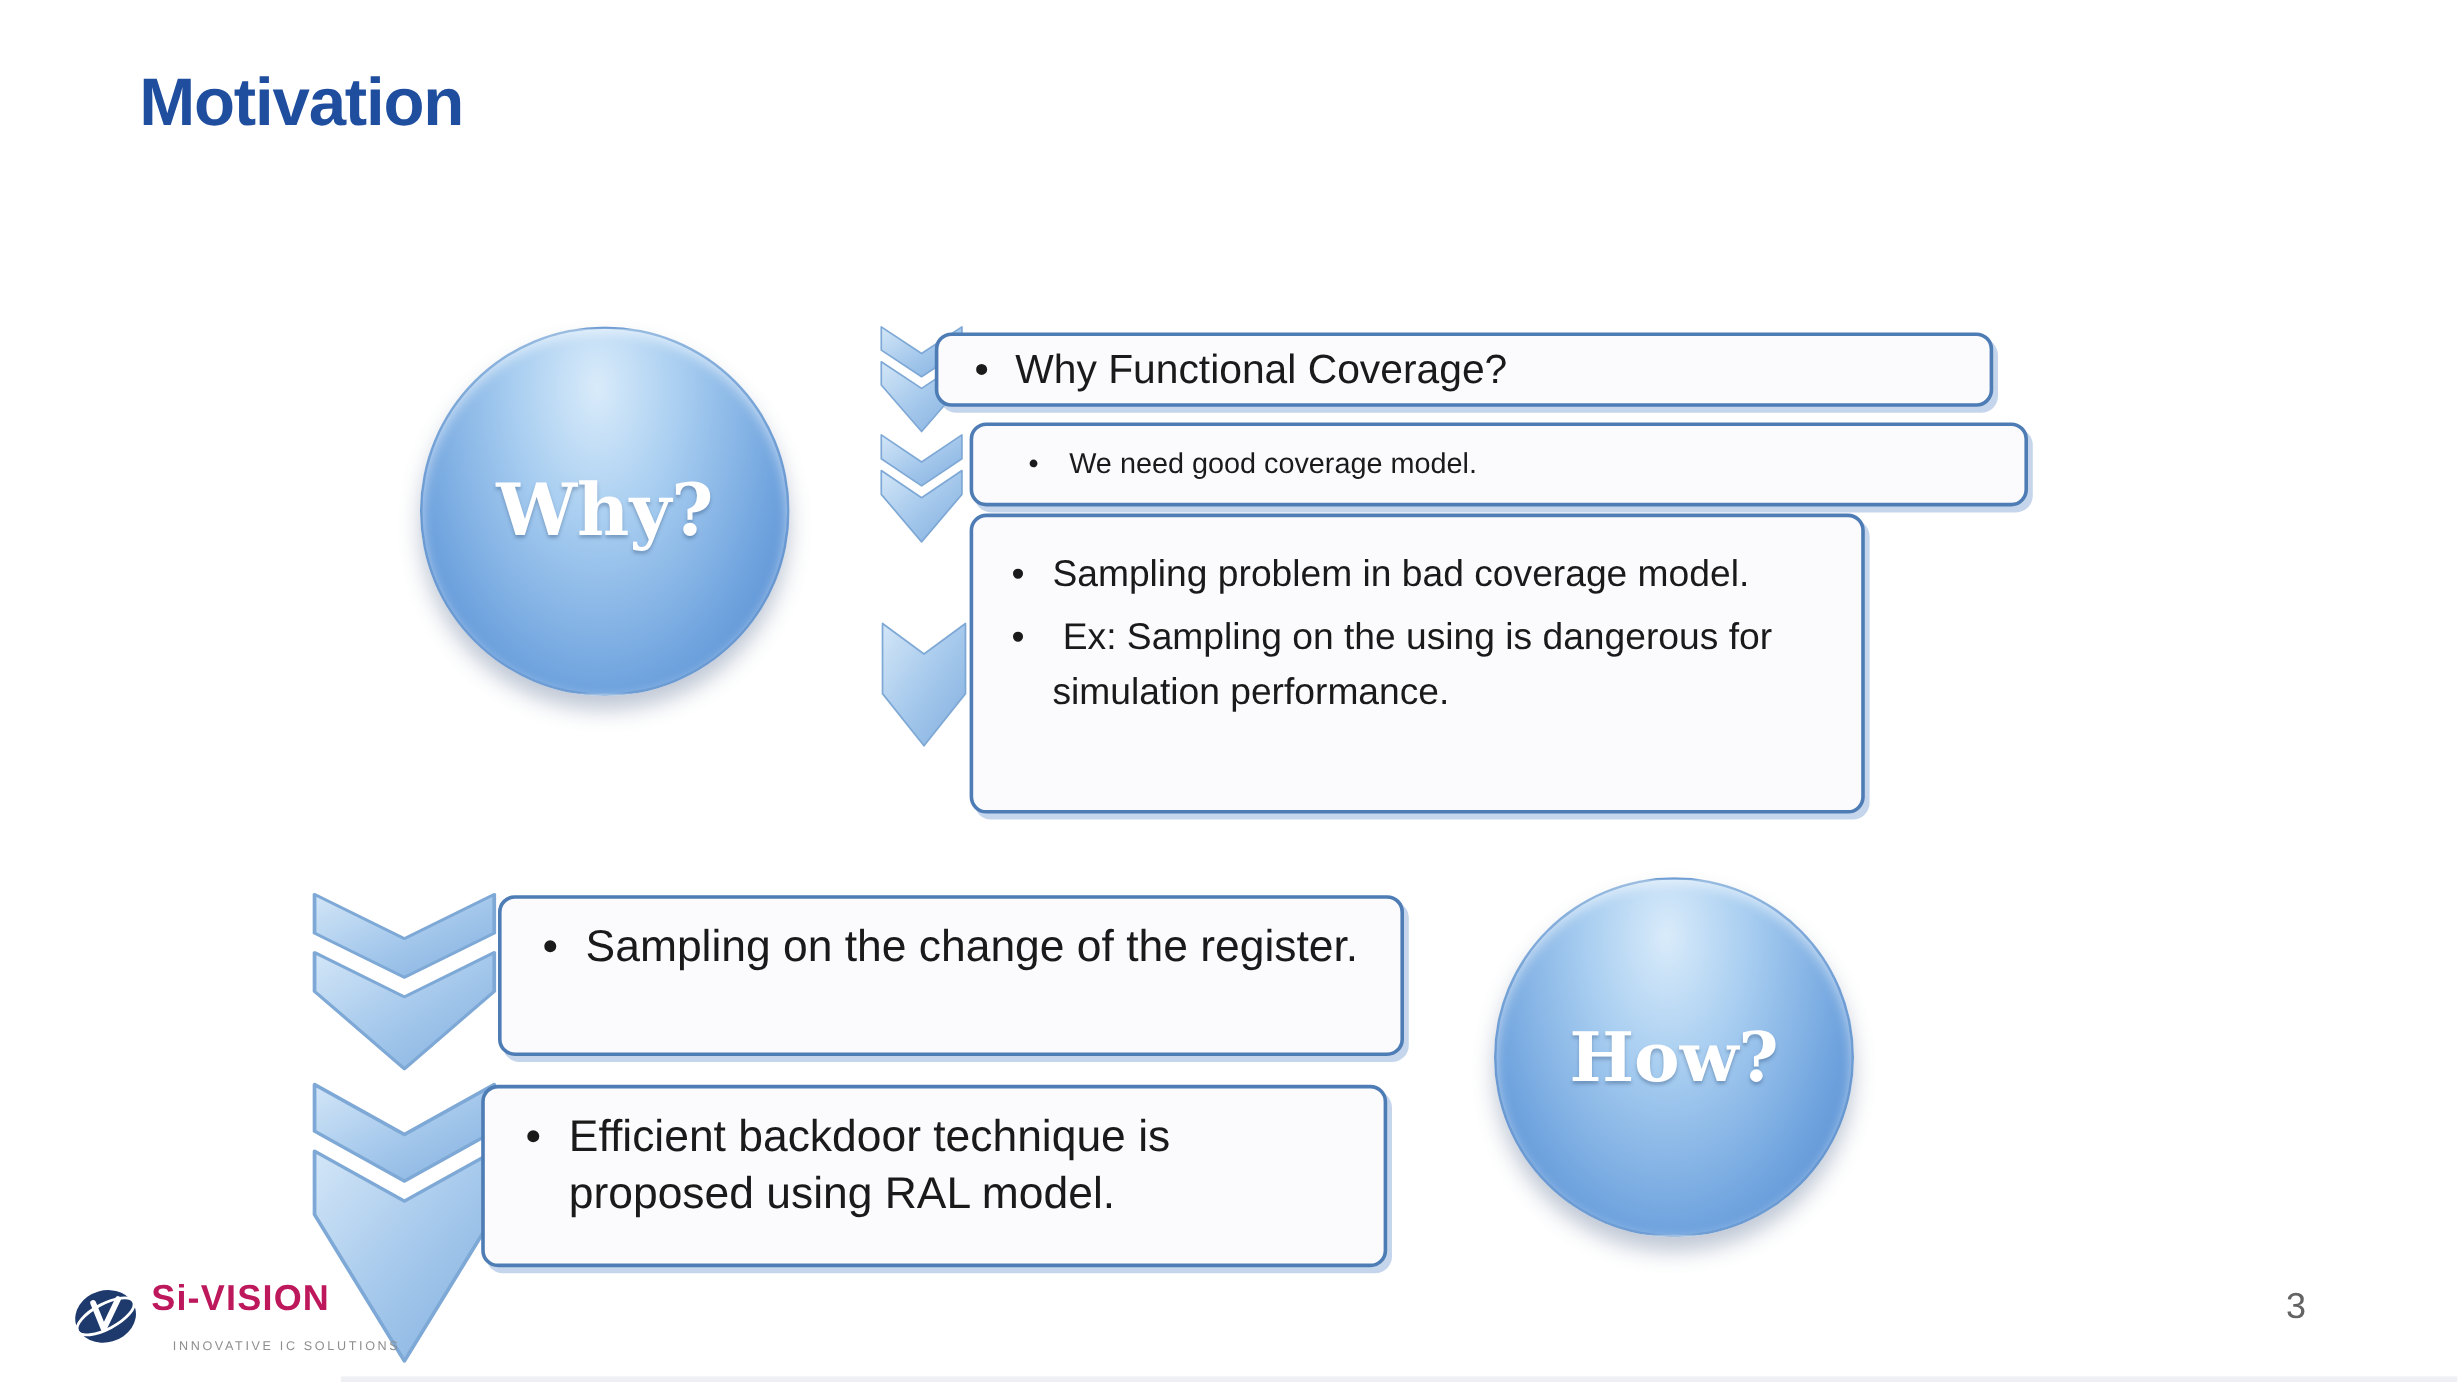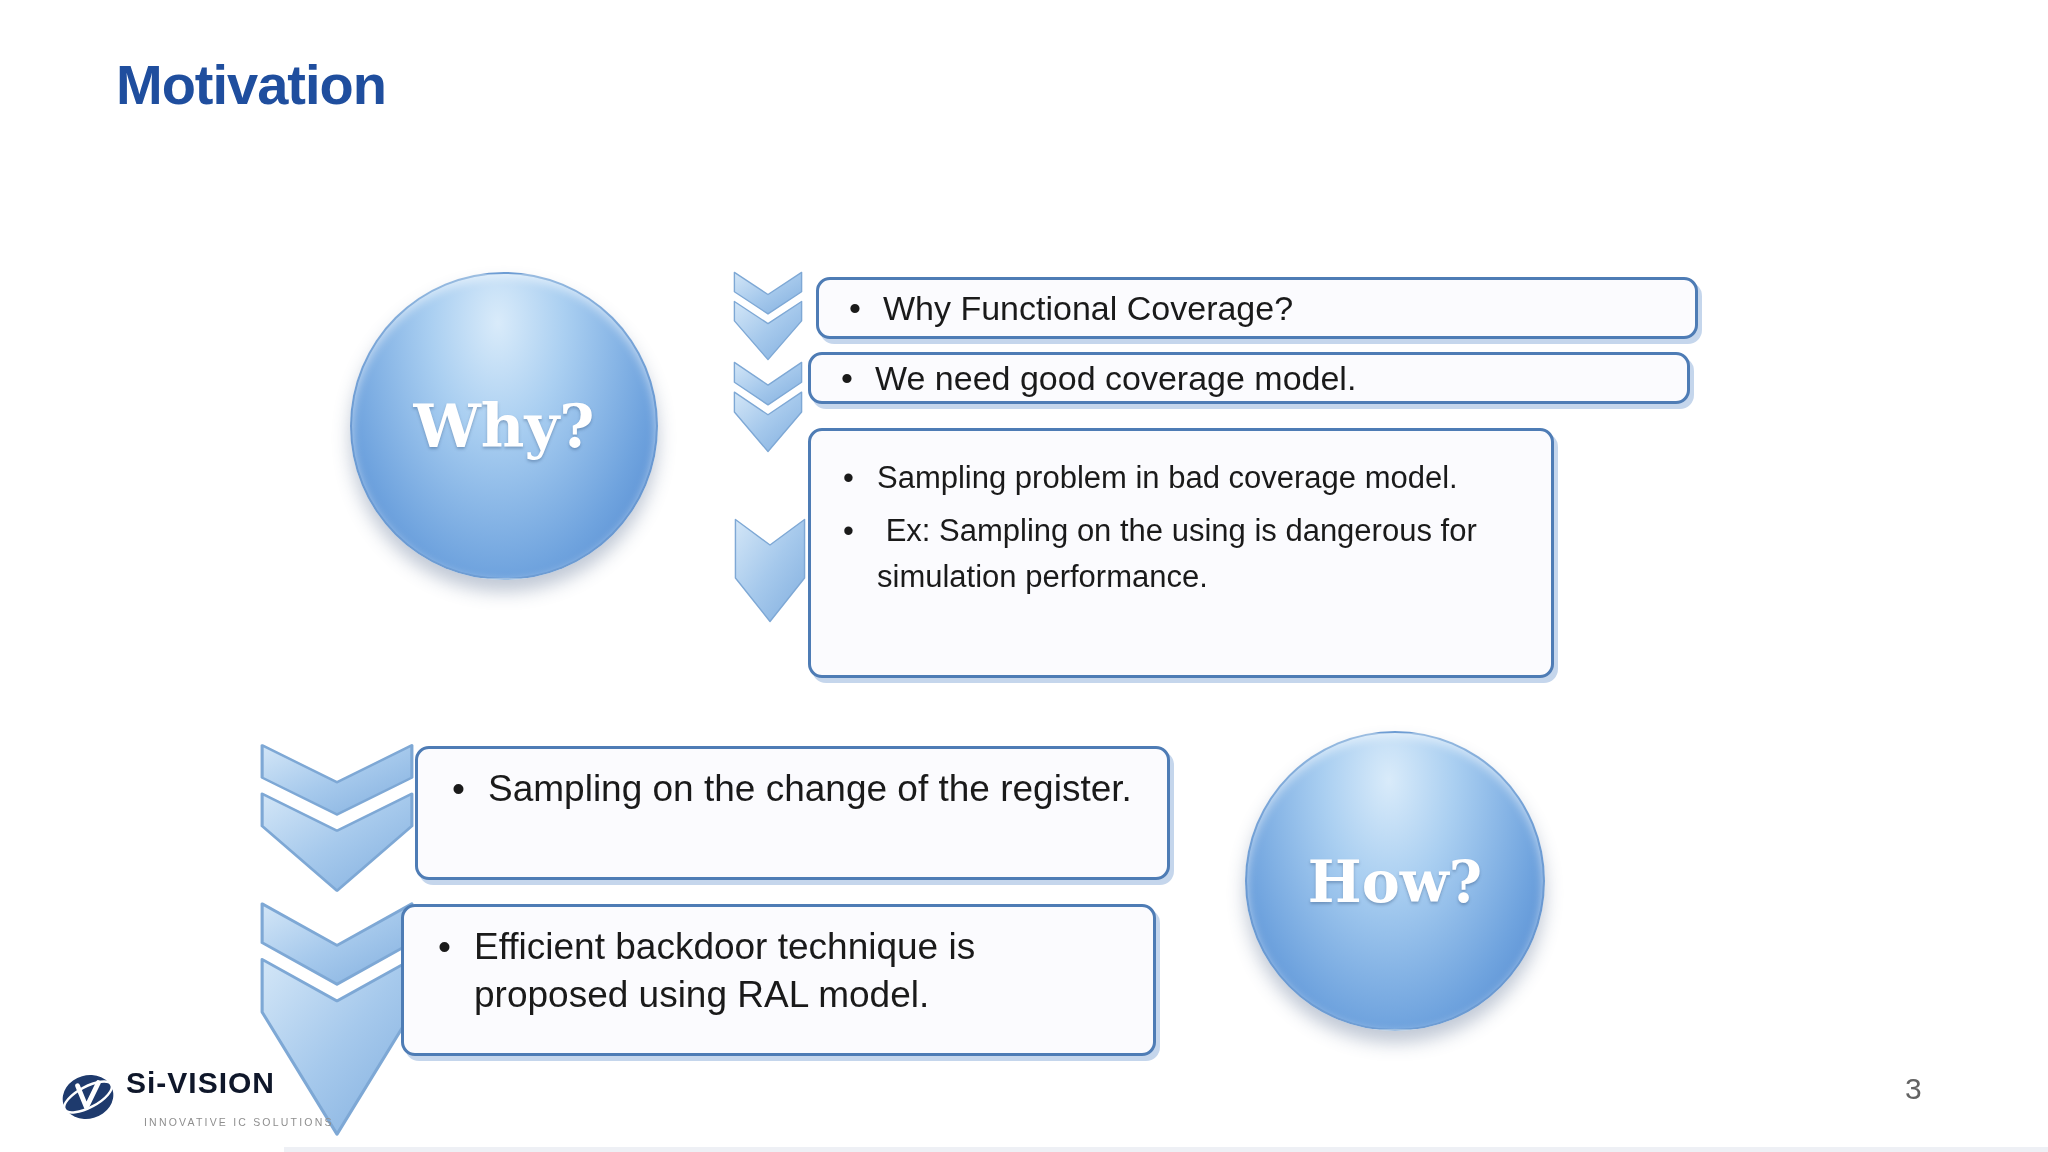--- a/index.html
+++ b/index.html
@@ -52,39 +52,39 @@
     background:#fbfbfe;
     border:3px solid #4e7cb5;
     border-radius:14px;
     box-shadow:4px 5px 0 rgba(150,180,220,0.55);
     color:#1a1a1a;
   }
   .tbox ul { list-style:none; }
   .tbox li { position:relative; padding-left:40px; white-space:pre-wrap; }
   .tbox li::before { content:"\2022"; position:absolute; left:6px; }
 
-  .box1 { left:816px; top:277px; width:882px; height:62px;
+  .box1 { left:779px; top:277px; width:882px; height:62px;
           font-size:34px; display:flex; align-items:center; padding-left:24px; }
-  .box2 { left:808px; top:352px; width:882px; height:52px;
-          font-size:34px; display:flex; align-items:center; padding-left:24px; }
+  .box2 { left:808px; top:352px; width:882px; height:70px;
+          font-size:24px; display:flex; align-items:center; padding-left:40px; }
   .box3 { left:808px; top:428px; width:746px; height:250px;
           font-size:31px; padding:24px 30px 0 26px; line-height:1.5; }
   .box3 li { max-width:710px; margin-bottom:6px; }
 
   .bbox1 { left:415px; top:746px; width:755px; height:134px;
            font-size:37px; padding:16px 28px 0 28px; line-height:1.3; }
   .bbox2 { left:401px; top:904px; width:755px; height:152px;
            font-size:37px; padding:16px 28px 0 28px; line-height:1.3; }
   .bbox1 li, .bbox2 li { padding-left:42px; }
 
   
   .logo { position:absolute; left:60px; top:1066px; display:flex; align-items:flex-start; }
   .logo-emblem { width:56px; height:50px; margin-top:6px; }
   .logo-textcol { margin-left:10px; }
-  .logo-name { font-size:30px; font-weight:bold; color:#0f172a; letter-spacing:1px; }
+  .logo-name { font-size:30px; font-weight:bold; color:#be185d; letter-spacing:1px; }
   .logo-tagline { font-size:10.5px; color:#8e8e8e; letter-spacing:2.2px; margin-top:16px; margin-left:18px; }
 
   .page-number { position:absolute; left:1905px; top:1072px; font-size:30px; color:#636363; }
 
   .bottom-edge { position:absolute; left:284px; top:1147px; right:0; height:5px; background:#eef0f5; }
 </style>
 </head>
 <body>
 
 <svg width="0" height="0" style="position:absolute">

